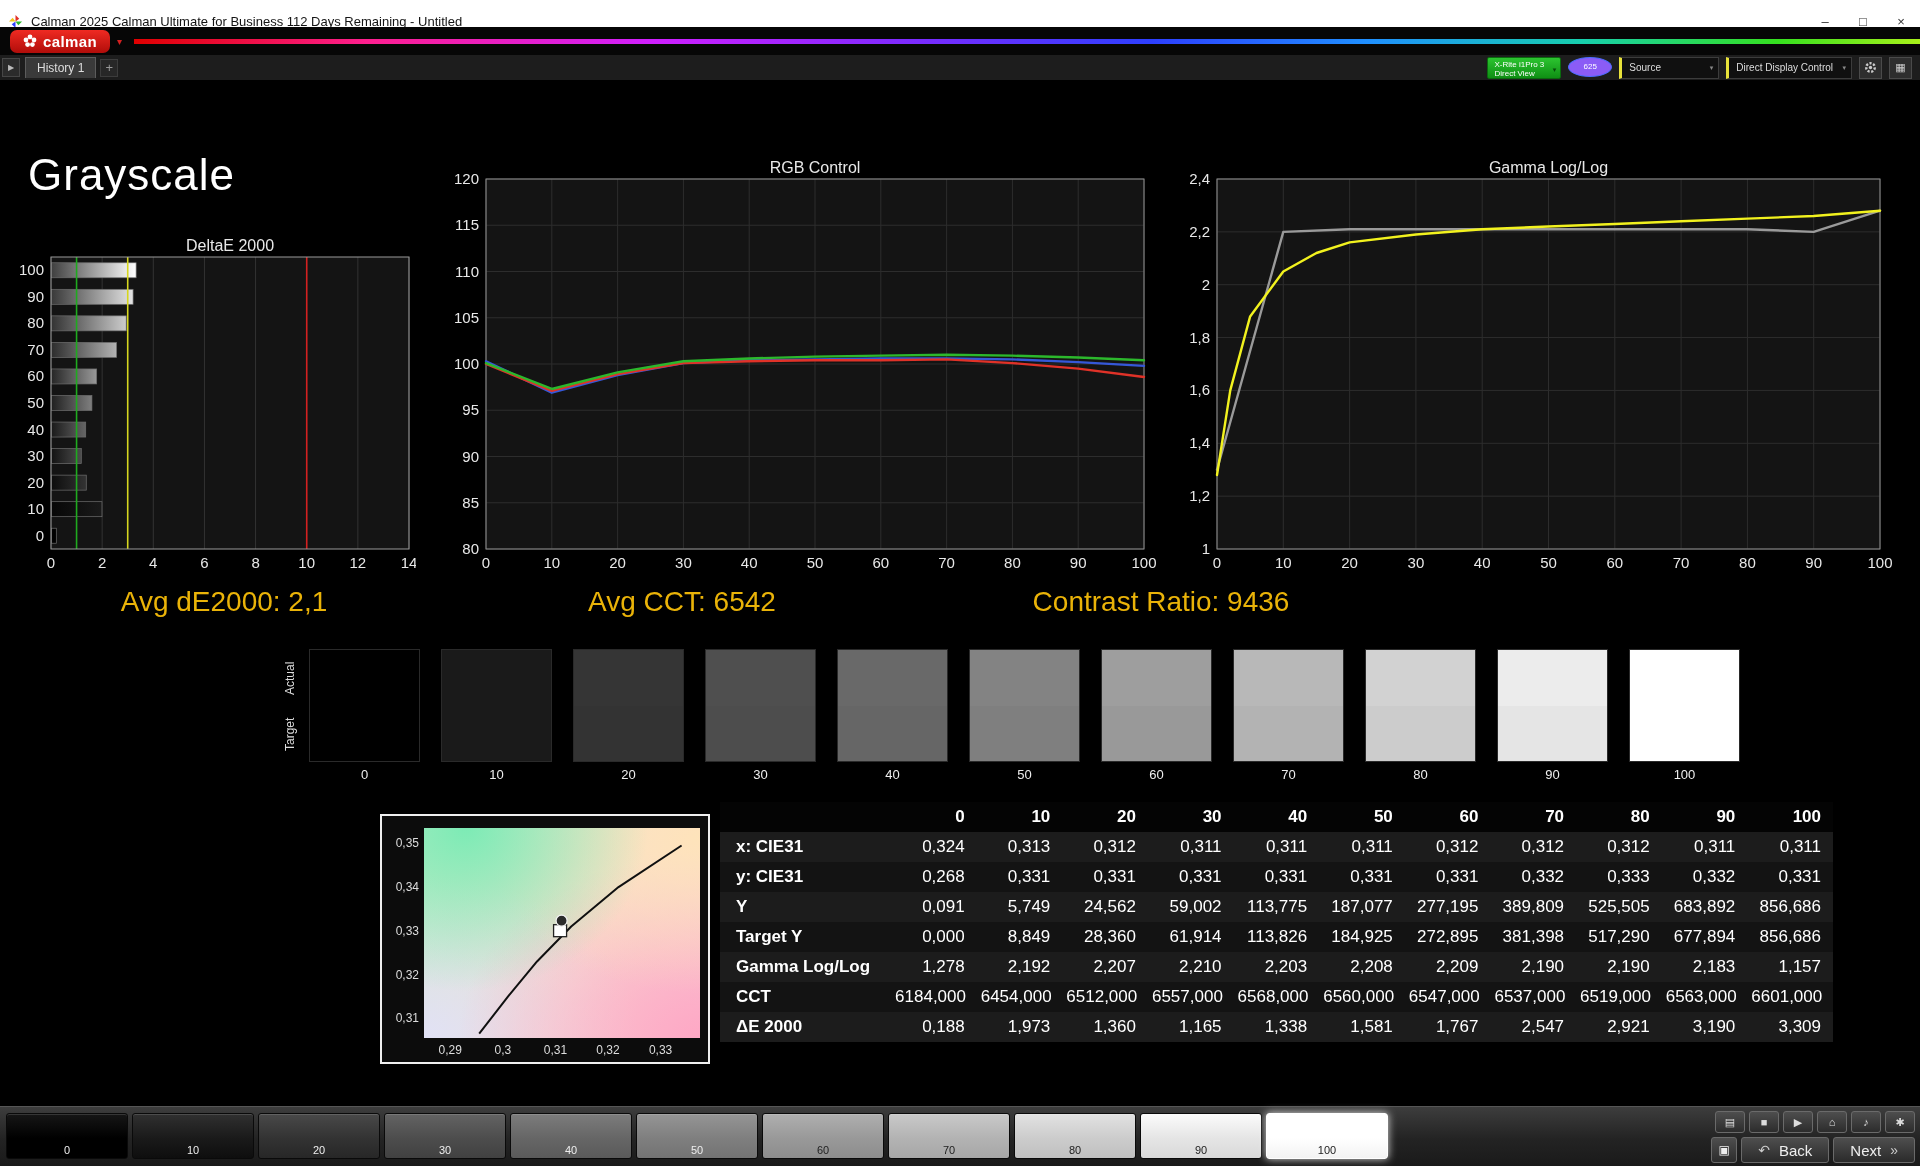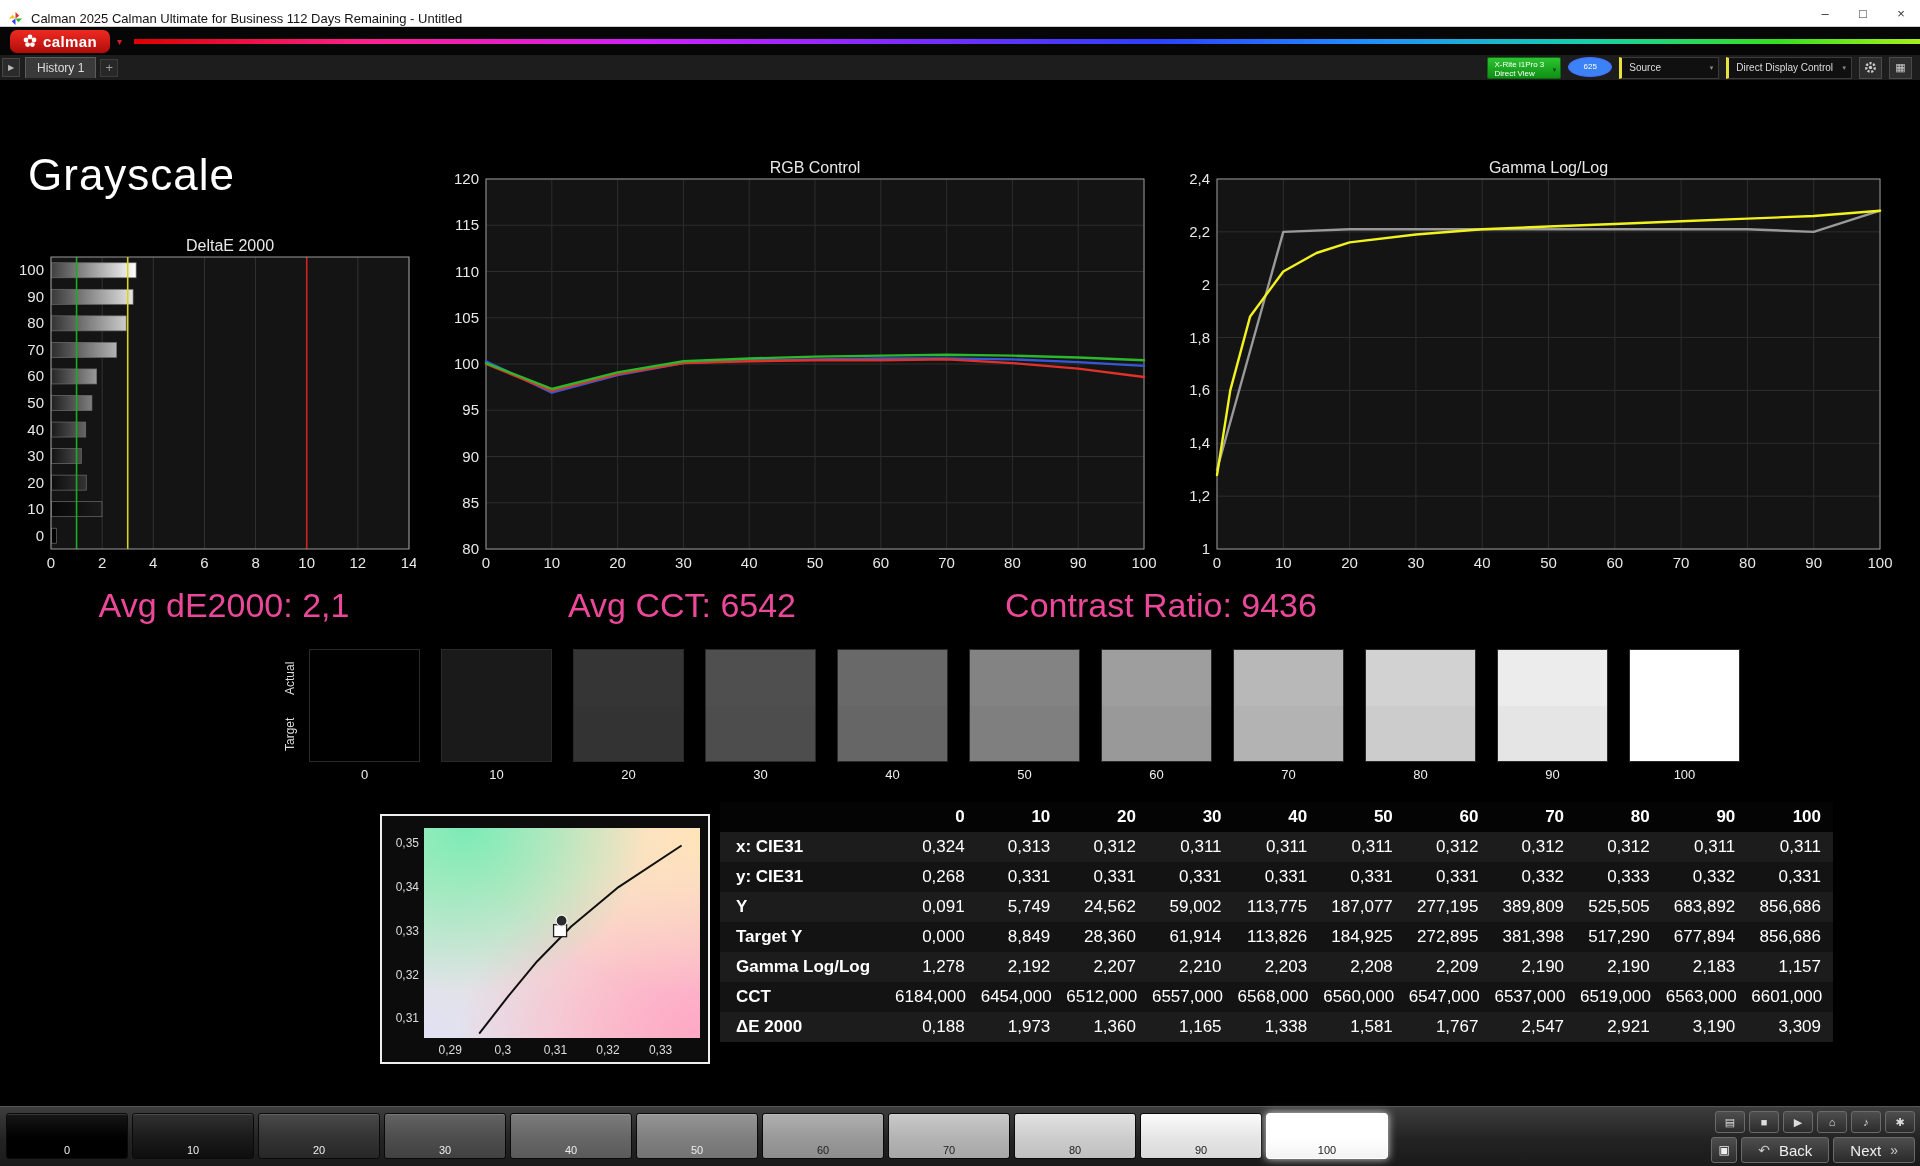--- a/index.html
+++ b/index.html
@@ -1,52 +1,52 @@
 <!DOCTYPE html>
 <html><head>
 <meta charset="utf-8">
 <style>
   *{margin:0;padding:0;box-sizing:border-box}
   html,body{width:1920px;height:1166px;background:#000;font-family:"Liberation Sans",sans-serif;overflow:hidden}
   #stage{position:relative;width:1920px;height:1166px;background:#000}
   svg text{font-family:"Liberation Sans",sans-serif}
 
   
-  #titlebar{position:absolute;left:0;top:0;width:100%;height:27px;background:#ffffff;display:flex;align-items:flex-end;border-bottom:1px solid #cfcfcf}
+  #titlebar{position:absolute;left:0;top:0;width:100%;height:44px;background:#ffffff;display:flex;align-items:center;border-bottom:1px solid #cfcfcf}
   #titlebar .app-icon{width:15px;height:15px;margin:0 8px 0 8px}
   #titlebar .title{font-size:13px;color:#141414;white-space:nowrap}
   #titlebar .win-controls{margin-left:auto;display:flex;height:100%}
   .win-btn{width:38px;height:100%;display:flex;align-items:center;justify-content:center;font-size:13px;color:#333;cursor:default}
 
   
   #logobar{position:absolute;top:27px;left:0;width:100%;height:28px;background:#060606;display:flex;align-items:center}
   #brand{margin-left:10px;background:linear-gradient(180deg,#ef2a22,#b10d0a);border-radius:7px;height:23px;padding:0 13px;display:flex;align-items:center;color:#fff;font-weight:bold;font-size:15px;letter-spacing:.4px}
   #brand svg{margin-right:6px}
   #brand-caret{color:#d42020;font-size:10px;margin-left:7px}
   #rainbow{flex:1;height:5px;margin-left:12px;background:linear-gradient(90deg,#e00000 0%,#ff1f8f 13%,#d01fff 29%,#7a2bff 44%,#2d3fff 57%,#1f8fff 69%,#17cfae 81%,#35e01f 92%,#a8f01a 100%)}
 
   
   #toolbar{position:absolute;top:55px;left:0;width:100%;height:26px;background:#1d1d1d;border-bottom:1px solid #000;display:flex;align-items:center}
   .tab-arrow{width:18px;height:19px;margin-left:2px;background:#2b2b2b;border:1px solid #464646;color:#bbb;font-size:8px;display:flex;align-items:center;justify-content:center}
   #history-tab{margin-left:5px;height:21px;padding:0 11px;background:#3a3a3a;border:1px solid #5c5c5c;border-bottom:none;color:#ddd;font-size:12px;display:flex;align-items:center}
   #add-tab{width:18px;height:18px;margin-left:4px;color:#9a9a9a;font-size:13px;display:flex;align-items:center;justify-content:center;background:#272727;border:1px solid #3c3c3c}
   #toolbar-right{margin-left:auto;display:flex;align-items:flex-start;gap:7px;margin-right:8px}
   .meter-btn{height:22px;background:linear-gradient(180deg,#2cc430,#0f8f14);border:1px solid #0a6a0e;border-radius:2px;color:#fff;font-size:8px;line-height:1.2;padding:2px 16px 2px 7px;position:relative;text-align:left}
   .meter-btn .caret{position:absolute;right:4px;top:8px;font-size:7px;color:#064d09}
-  .badge{width:44px;height:20px;border-radius:50%;background:#3b82f6;color:#fff;font-size:8px;display:flex;align-items:center;justify-content:center;border:1px solid #4a6cff}
+  .badge{width:44px;height:20px;border-radius:50%;background:#8b5cf6;color:#fff;font-size:8px;display:flex;align-items:center;justify-content:center;border:1px solid #4a6cff}
   .drop-btn{height:22px;background:#101010;border:1px solid #3c3c3c;border-left:3px solid #e8e23a;color:#ddd;font-size:10px;display:flex;align-items:center;padding:0 18px 0 7px;position:relative;min-width:100px}
   .drop-btn .caret{position:absolute;right:5px;font-size:7px;color:#888}
   .icon-btn-sm{width:23px;height:22px;background:#2e2e2e;border:1px solid #4a4a4a;display:flex;align-items:center;justify-content:center;color:#ccc;font-size:11px}
 
   
   #page-heading{position:absolute;left:28px;top:150px;font-size:44px;color:#fff;font-weight:400;letter-spacing:1px}
   .chart-panel{position:absolute}
   .chart-title{position:absolute;text-align:center;font-size:16px;color:#e8e8e8}
   .chart-svg{position:absolute;left:0;top:0}
-  .stat{position:absolute;top:586px;transform:translateX(-50%);color:#ec4899;font-size:34px;white-space:nowrap}
+  .stat{position:absolute;top:586px;transform:translateX(-50%);color:#eab308;font-size:28px;white-space:nowrap}
 
   
   #swatch-strip{position:absolute;left:0;top:640px;width:100%;height:160px}
   .strip-axis-label{position:absolute;left:283px;width:16px;color:#ddd;font-size:12px;writing-mode:vertical-rl;transform:rotate(180deg);text-align:center}
   #swatch-row{position:absolute;left:309px;top:9px;display:flex;gap:21px}
   .gs-swatch{width:111px}
   .gs-swatch .patch{height:113px;display:flex;flex-direction:column;border:1px solid #2a2a2a}
   .gs-swatch .half{flex:1}
   .gs-swatch .lvl{text-align:center;color:#eee;font-size:13px;margin-top:5px}
 

